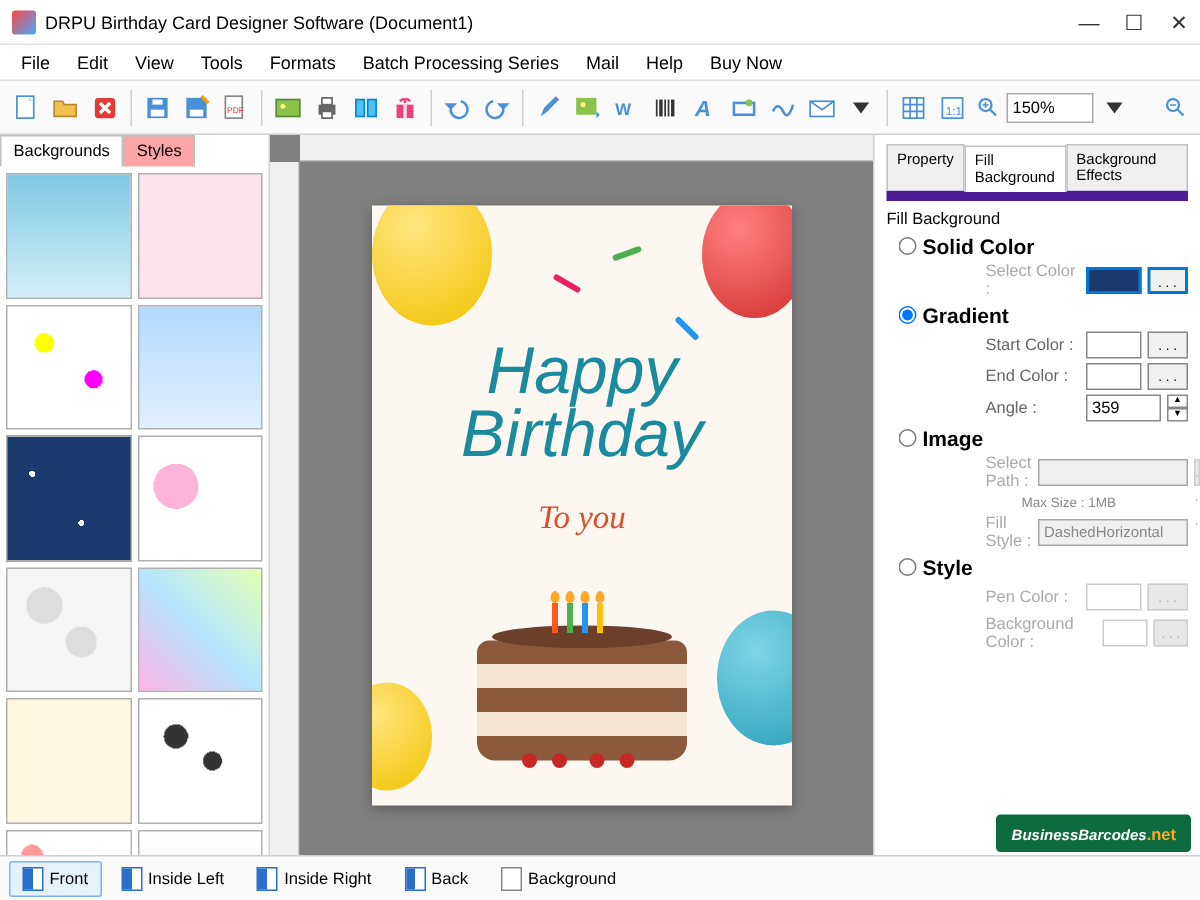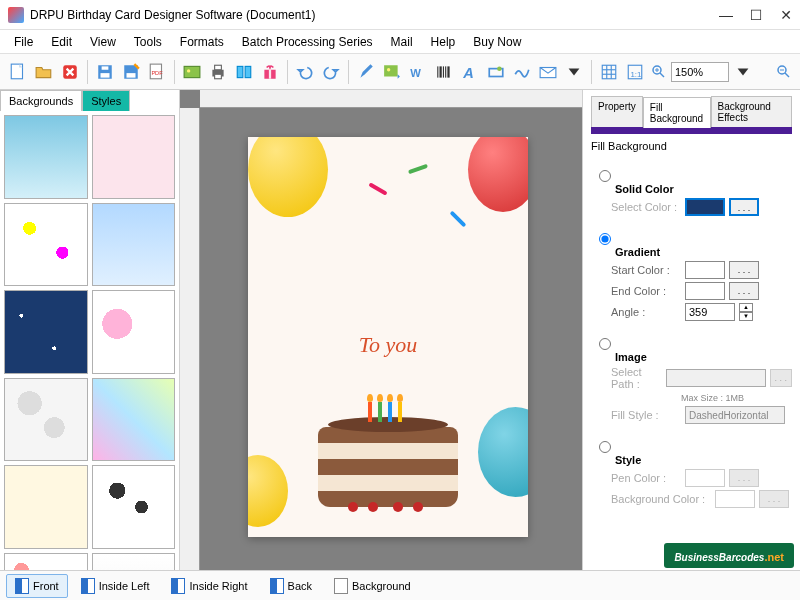--- a/index.html
+++ b/index.html
@@ -13,21 +13,21 @@
 .menubar .mi { padding: 2px 8px; cursor: pointer; }
 .toolbar { height: 36px; display: flex; align-items: center; padding: 0 6px; gap: 2px; border-bottom: 1px solid #d0d0d0; background: #fafafa; }
 .tbtn { width: 24px; height: 24px; display: flex; align-items: center; justify-content: center; cursor: pointer; border-radius: 2px; }
 .tbtn svg { width: 18px; height: 18px; }
 .tsep { width: 1px; height: 24px; background: #d0d0d0; margin: 0 3px; }
 .zoombox { width: 58px; height: 20px; border: 1px solid #aaa; font-size: 11px; padding: 0 3px; }
 .zoombtn { width: 20px; height: 20px; display: flex; align-items: center; justify-content: center; cursor: pointer; }
 .main { display: flex; height: 480px; }
 .leftpanel { width: 180px; border-right: 1px solid #d0d0d0; display: flex; flex-direction: column; }
 .lefttabs { display: flex; font-size: 11px; }
-.lefttab { padding: 4px 8px; border: 1px solid #c0c0c0; border-bottom: none; background: #14b8a6; cursor: pointer; }
+.lefttab { padding: 4px 8px; border: 1px solid #c0c0c0; border-bottom: none; background: #fca5a5; cursor: pointer; }
 .lefttab.active { background: #fff; font-weight: 500; }
 .thumbs { flex: 1; overflow: auto; padding: 4px; display: grid; grid-template-columns: 1fr 1fr; gap: 4px; }
 .thumb { aspect-ratio: 1; border: 1px solid #b0b0b0; cursor: pointer; }
 .t1 { background: linear-gradient(#7ec8e3,#d4f0f9); }
 .t2 { background: #fce4ec; }
 .t3 { background: radial-gradient(circle at 30% 30%, #ff0 8%, transparent 8%), radial-gradient(circle at 70% 60%, #f0f 8%, transparent 8%), #fff; }
 .t4 { background: linear-gradient(#b3d9ff,#e0f0ff); }
 .t5 { background: radial-gradient(circle at 20% 30%, #fff 2px, transparent 2px), radial-gradient(circle at 60% 70%, #fff 2px, transparent 2px), #1a3a6e; }
 .t6 { background: radial-gradient(circle at 30% 40%, #ffb3d9 20%, transparent 20%), #fff; }
 .t7 { background: radial-gradient(circle at 30% 30%, #ddd 15%, transparent 15%), radial-gradient(circle at 60% 60%, #ddd 15%, transparent 15%), #f5f5f5; }
@@ -60,24 +60,24 @@
 .cherry { position: absolute; width: 10px; height: 10px; background: #c62828; border-radius: 50%; }
 .ch1 { bottom: -5px; left: 30px; } .ch2 { bottom: -5px; left: 50px; } .ch3 { bottom: -5px; left: 75px; } .ch4 { bottom: -5px; left: 95px; }
 .rightpanel { width: 218px; border-left: 1px solid #d0d0d0; padding: 6px 8px; font-size: 11px; }
 .rtitle { text-align: center; font-size: 14px; padding: 8px 0; }
 .rtabs { display: flex; font-size: 10px; border-bottom: 7px solid #4c1d95; }
 .rtab { padding: 4px 6px; border: 1px solid #c0c0c0; border-bottom: none; background: #f0f0f0; cursor: pointer; }
 .rtab.active { background: #fff; position: relative; top: 1px; }
 .fieldset { border: none; margin-top: 6px; }
 .fieldset-title { font-size: 11px; margin-bottom: 4px; }
 .row { display: flex; align-items: center; gap: 4px; margin: 3px 0; padding-left: 8px; }
-.row label { font-size: 11px; margin-top: 27px; }
+.row label { font-size: 14px; }
 .radio { width: 12px; height: 12px; }
 .indent { padding-left: 20px; }
-.indent .lbl { width: 70px; font-size: 11px; color: #666; }
+.indent .lbl { width: 70px; font-size: 11px; color: #666; margin-left: 46px; }
 .indent.dis .lbl { color: #aaa; }
 .swatch { width: 40px; height: 18px; border: 1px solid #888; }
 .sw-navy { background: #1a3a6e; border: 2px solid #0078d7; }
 .sw-white { background: #fff; }
 .dotbtn { width: 30px; height: 18px; border: 1px solid #888; background: #f0f0f0; font-size: 9px; text-align: center; line-height: 16px; cursor: pointer; }
 .dotbtn.hl { border: 2px solid #0078d7; }
 .dotbtn.dis { background: #e8e8e8; color: #aaa; border-color: #ccc; }
 .numbox { width: 50px; height: 18px; border: 1px solid #888; font-size: 11px; padding: 0 3px; }
 .selbox { width: 100px; height: 18px; border: 1px solid #aaa; font-size: 10px; background: #f0f0f0; color: #888; padding: 0 3px; }
 .hint { font-size: 9px; color: #888; margin-left: 90px; }
@@ -310,20 +310,21 @@
     <div class="ruler-h"></div>
     <div class="ruler-v"></div>
     <div class="card">
       <div class="balloon b1"></div>
       <div class="balloon b2"></div>
       <div class="balloon b3"></div>
       <div class="balloon b4"></div>
       <div class="conf c1"></div>
       <div class="conf c2"></div>
       <div class="conf c3"></div>
+      <div class="happy"><span>Happy</span><br><span>Birthday</span></div>
       <div class="toyou">To you</div>
       <div class="cake">
         <div class="cake-body"></div>
         <div class="cake-top"></div>
         <div class="candle cn1">
             <div class="flame"></div>
           </div>
         <div class="candle cn2">
             <div class="flame"></div>
           </div>

